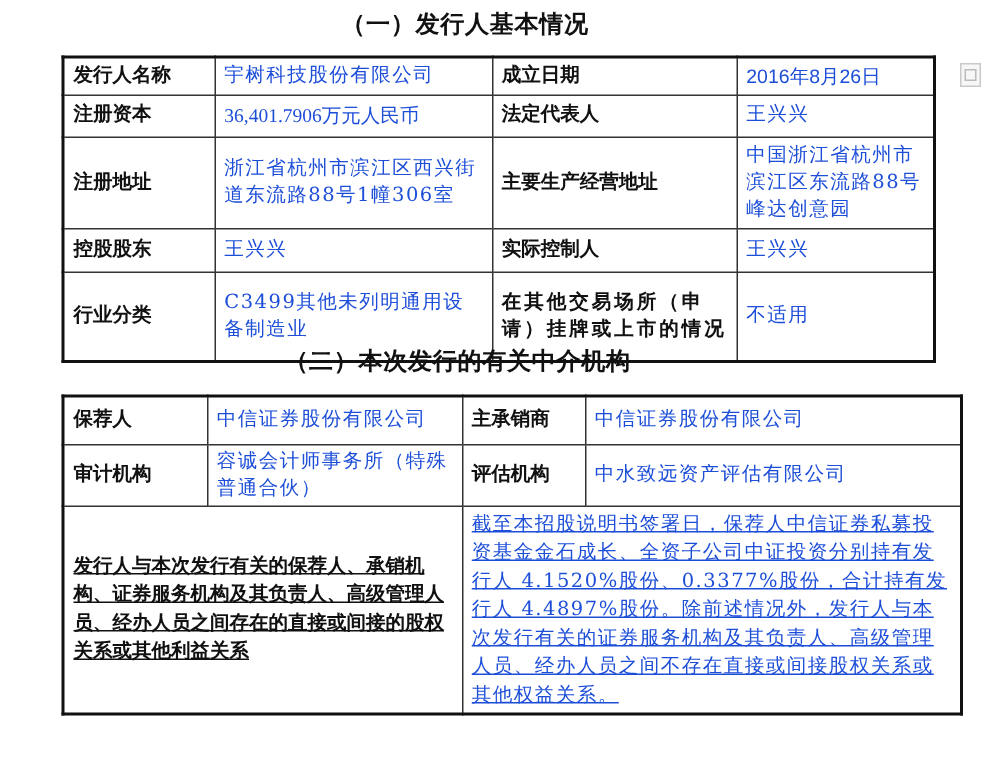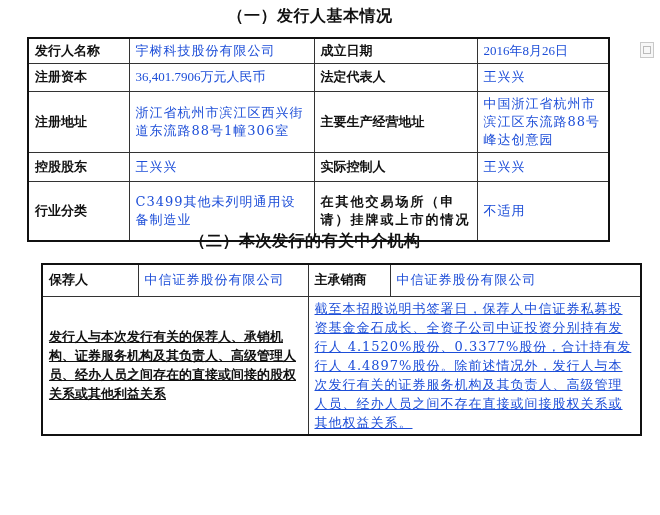--- a/index.html
+++ b/index.html
@@ -16,21 +16,21 @@
 
   table { position: absolute; border-collapse: collapse; table-layout: fixed; }
   td {
     border: 1px solid #333; padding: 2px 6px; vertical-align: middle;
     font-size: 13px; line-height: 18px; overflow: hidden;
   }
   td.label { font-weight: bold; color: #111; }
   td.value { color: #1d4ed8; font-family: "DejaVu Serif", "Liberation Serif", serif; letter-spacing: 1px; }
   td.spaced { letter-spacing: 2px; }
 
-  #t1 { left: 27px; top: 37px; width: 581px; border: 2px solid #111; }
+  #t1 { left: 41px; top: 37px; width: 581px; border: 2px solid #111; }
   #t2 { left: 41px; top: 263px; width: 599px; border: 2px solid #111; }
 
   .corner-icon {
     position: absolute; left: 640px; top: 42px; width: 12px; height: 14px;
     border: 1px solid #c9c9c9; background: #f7f7f7;
   }
   .corner-icon::after {
     content: ""; position: absolute; left: 2px; top: 3px; width: 6px; height: 6px;
     border: 1px solid #bbb;
   }
@@ -46,21 +46,21 @@
     <col style="width:101px">
       <col style="width:185px">
       <col style="width:163px">
       <col style="width:132px">
   </colgroup>
   <tbody>
       <tr style="height:25px">
     <td class="label">发行人名称</td>
     <td class="value">宇树科技股份有限公司</td>
     <td class="label">成立日期</td>
-    <td class="value" style="font-family:Liberation Serif, serif;letter-spacing:0">2016年8月26日</td>
+    <td class="value" style="font-family:Liberation Sans, sans-serif;letter-spacing:0">2016年8月26日</td>
   </tr>
   <tr style="height:28px">
     <td class="label">注册资本</td>
     <td class="value" style="font-family:Liberation Serif, serif;letter-spacing:0">36,401.7906万元人民币</td>
     <td class="label">法定代表人</td>
     <td class="value">王兴兴</td>
   </tr>
   <tr style="height:61px">
     <td class="label">注册地址</td>
     <td class="value">浙江省杭州市滨江区西兴街道东流路88号1幢306室</td>
@@ -93,18 +93,24 @@
       <col style="width:82px">
       <col style="width:251px">
   </colgroup>
   <tbody>
       <tr style="height:32px">
     <td class="label">保荐人</td>
     <td class="value">中信证券股份有限公司</td>
     <td class="label">主承销商</td>
     <td class="value">中信证券股份有限公司</td>
   </tr>
+  <tr style="height:37px">
+    <td class="label">审计机构</td>
+    <td class="value">容诚会计师事务所（特殊普通合伙）</td>
+    <td class="label">评估机构</td>
+    <td class="value">中水致远资产评估有限公司</td>
+  </tr>
   <tr style="height:135px">
     <td class="label long-text" colspan="2">发行人与本次发行有关的保荐人、承销机构、证券服务机构及其负责人、高级管理人员、经办人员之间存在的直接或间接的股权关系或其他利益关系</td>
     <td class="value long-text" colspan="2">截至本招股说明书签署日，保荐人中信证券私募投资基金金石成长、全资子公司中证投资分别持有发行人 4.1520%股份、0.3377%股份，合计持有发行人 4.4897%股份。除前述情况外，发行人与本次发行有关的证券服务机构及其负责人、高级管理人员、经办人员之间不存在直接或间接股权关系或其他权益关系。</td>
   </tr>
 </tbody>
   </table>
 
 </body></html>

